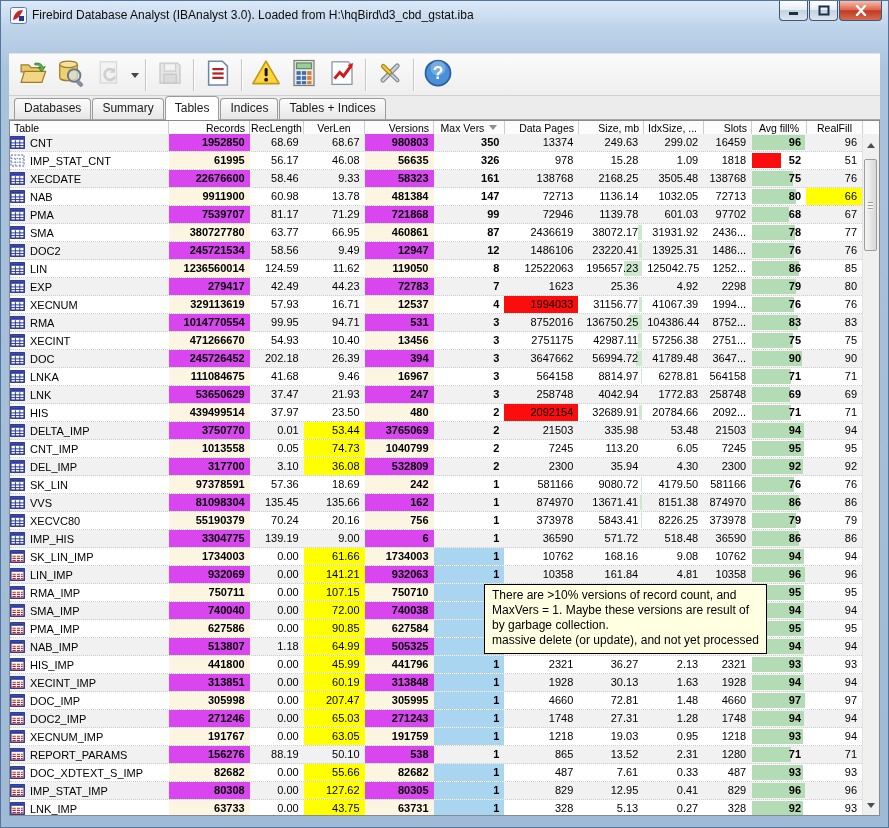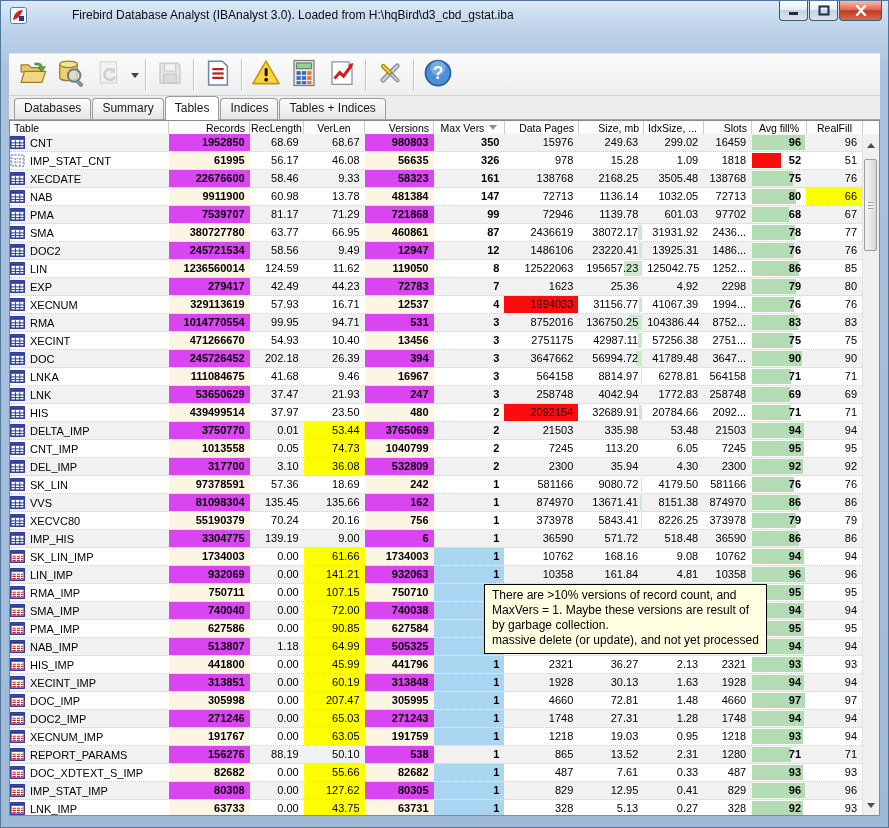--- a/index.html
+++ b/index.html
@@ -4,21 +4,21 @@
 <style>
   html,body{margin:0;padding:0;}
   body{width:889px;height:828px;overflow:hidden;font-family:"Liberation Sans",sans-serif;
        -webkit-font-smoothing:none;}
   .window{position:relative;width:889px;height:828px;box-sizing:border-box;
     background:linear-gradient(180deg,#dce9f7 0,#bdd3e9 28px,#a9c3dd 70px,#9fbad6 100%);
     border:1px solid #55769b;}
   
   .titlebar{position:absolute;top:0;left:0;right:0;height:30px;}
   .app-icon{position:absolute;left:9px;top:6px;width:17px;height:17px;}
-  .title-text{position:absolute;left:31px;top:7px;font-size:12px;color:#0c0c0c;white-space:nowrap;margin-left:40px;}
+  .title-text{position:absolute;left:31px;top:7px;font-size:12px;color:#0c0c0c;white-space:nowrap;}
   .winbtns{position:absolute;top:0;right:6px;display:flex;}
   .winbtn{width:29px;height:20px;box-sizing:border-box;border:1px solid #3e5974;border-top:none;
     border-radius:0 0 4px 4px;display:flex;align-items:center;justify-content:center;
     background:linear-gradient(#ffffff,#e7edf4 45%,#c6d3e0 50%,#dbe5f0);margin-left:1px;}
   .winbtn.close{width:43px;background:linear-gradient(#f5c0b0,#e2674e 45%,#bd3b22 52%,#d96b52);}
   
   .menubar{position:absolute;top:30px;left:8px;right:8px;height:22px;background:#f6f6f6;
     display:flex;align-items:center;font-size:12px;color:#111;}
   .menu-item{padding:3px 8px;cursor:default;}
   .menu-item u{text-decoration:underline;}
@@ -283,21 +283,21 @@
                 <path d="M1 6.9h13M1 9.6h13M5.4 4.2v8M9.8 4.2v8" stroke="#2b3a9e" stroke-width="1" fill="none"></path>
               </svg>
             </span>
             <span>CNT</span>
           </div>
           <div class="cell c1 bold cream">1952850</div>
           <div class="cell c2">68.69</div>
           <div class="cell c3">68.67</div>
           <div class="cell c4 bold cream">980803</div>
           <div class="cell c5 bold">350</div>
-          <div class="cell c6">15976</div>
+          <div class="cell c6">13374</div>
           <div class="cell c7 size"><span class="num">249.63</span></div>
           <div class="cell c8">299.02</div>
           <div class="cell c9">16459</div>
           <div class="cell c10 avg"><span class="bar" style="width:96%;background:#b4dcb4"></span><span class="num">96</span></div>
           <div class="cell c11">96</div>
         </div>
         <div class="grow">
           <div class="cell name c0">
             <span style="display:flex">
               <svg width="15" height="13" viewBox="0 0 15 13">

